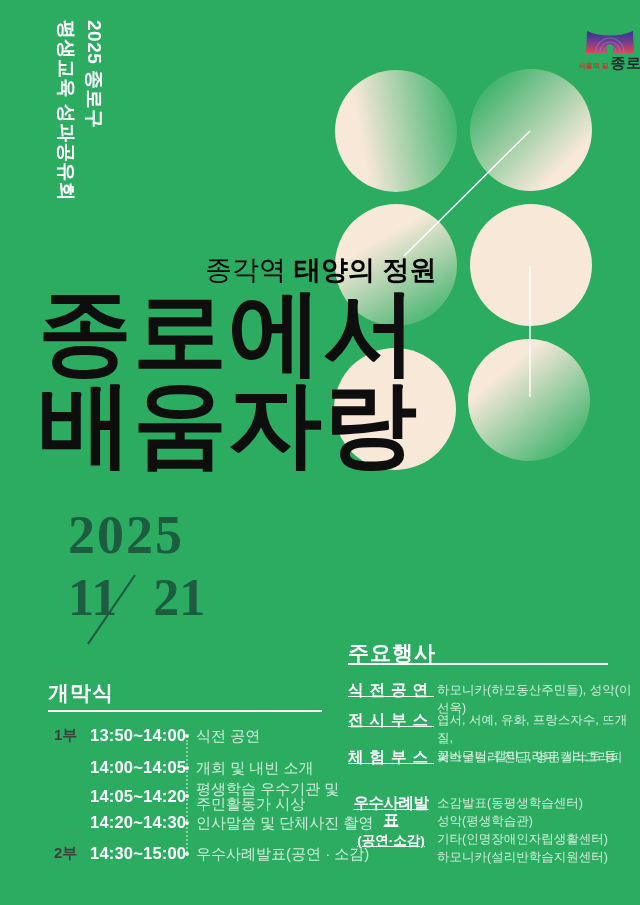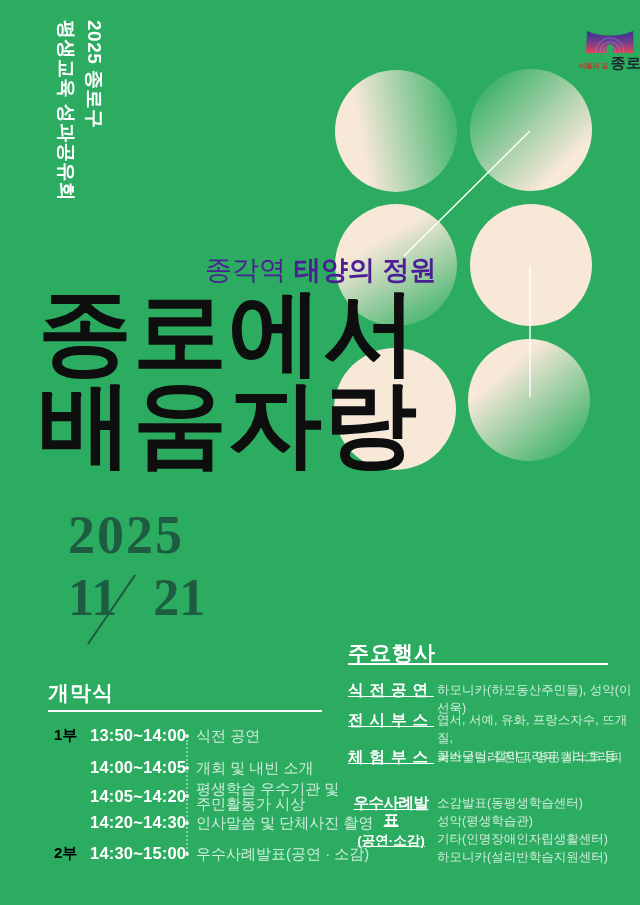--- a/index.html
+++ b/index.html
@@ -24,35 +24,35 @@
     color:#FFFFFF;font-weight:700;font-size:19px;line-height:28px;
     letter-spacing:0.5px;white-space:nowrap;z-index:3;
   }
   
   .logo{position:absolute;left:578px;top:26px;width:64px;display:flex;flex-direction:column;align-items:center;z-index:3;}
   .logo svg{display:block;}
   .logo-text{display:flex;align-items:baseline;margin-top:1px;white-space:nowrap;}
   .logo-tagline{font-size:7px;font-weight:700;color:#C9372B;margin-right:2px;}
   .logo-name{font-size:15px;font-weight:800;color:#20242E;letter-spacing:0.5px;}
   
-  .subtitle{position:absolute;left:205px;top:252px;font-size:27px;color:#4c1d95;z-index:5;white-space:nowrap;}
+  .subtitle{position:absolute;left:205px;top:252px;font-size:27px;color:#000000;z-index:5;white-space:nowrap;}
   .subtitle .reg{font-weight:500;margin-right:8px;}
   .subtitle .emph{font-weight:800;}
   .title{position:absolute;left:38px;top:286px;font-size:94px;line-height:92px;
     font-weight:900;color:#0E0E0E;letter-spacing:1px;z-index:5;white-space:nowrap;}
   .date{position:absolute;left:68px;top:506px;color:#1E5C41;
     font-family:"Liberation Serif","DejaVu Serif",serif;font-weight:700;z-index:5;}
   .date .year{font-size:54px;line-height:58px;letter-spacing:2px;}
   .date .md{display:flex;gap:36px;font-size:52px;line-height:56px;margin-top:6px;}
   
   .sec-heading{position:absolute;color:#FFFFFF;font-size:21px;font-weight:800;letter-spacing:1px;z-index:5;}
   .underline{position:absolute;height:2px;background:#FFFFFF;z-index:5;}
   
   .op-row{position:absolute;left:48px;display:flex;align-items:center;z-index:5;}
-  .op-part{width:42px;padding-left:6px;box-sizing:border-box;font-size:15px;font-weight:800;color:#000000;}
+  .op-part{width:42px;padding-left:6px;box-sizing:border-box;font-size:15px;font-weight:800;color:#404040;}
   .op-time{width:92px;font-size:16.5px;font-weight:700;color:#FFFFFF;letter-spacing:0.2px;}
   .op-dotcol{width:10px;display:flex;justify-content:center;}
   .op-dot{width:4px;height:4px;border-radius:50%;background:rgba(255,255,255,0.85);}
   .op-desc{margin-left:4px;font-size:15px;line-height:15px;color:rgba(235,248,240,0.85);}
   .op-desc span{display:block;}
   .op-timeline{position:absolute;left:186px;top:740px;height:113px;width:0;
     border-left:2px dotted rgba(255,255,255,0.45);z-index:4;}
   
   .ev-row{position:absolute;left:348px;display:flex;align-items:flex-start;z-index:5;}
   .ev-label{width:86px;text-align:center;color:#FFFFFF;font-weight:800;font-size:15.5px;line-height:17px;flex:none;text-decoration:underline;}

